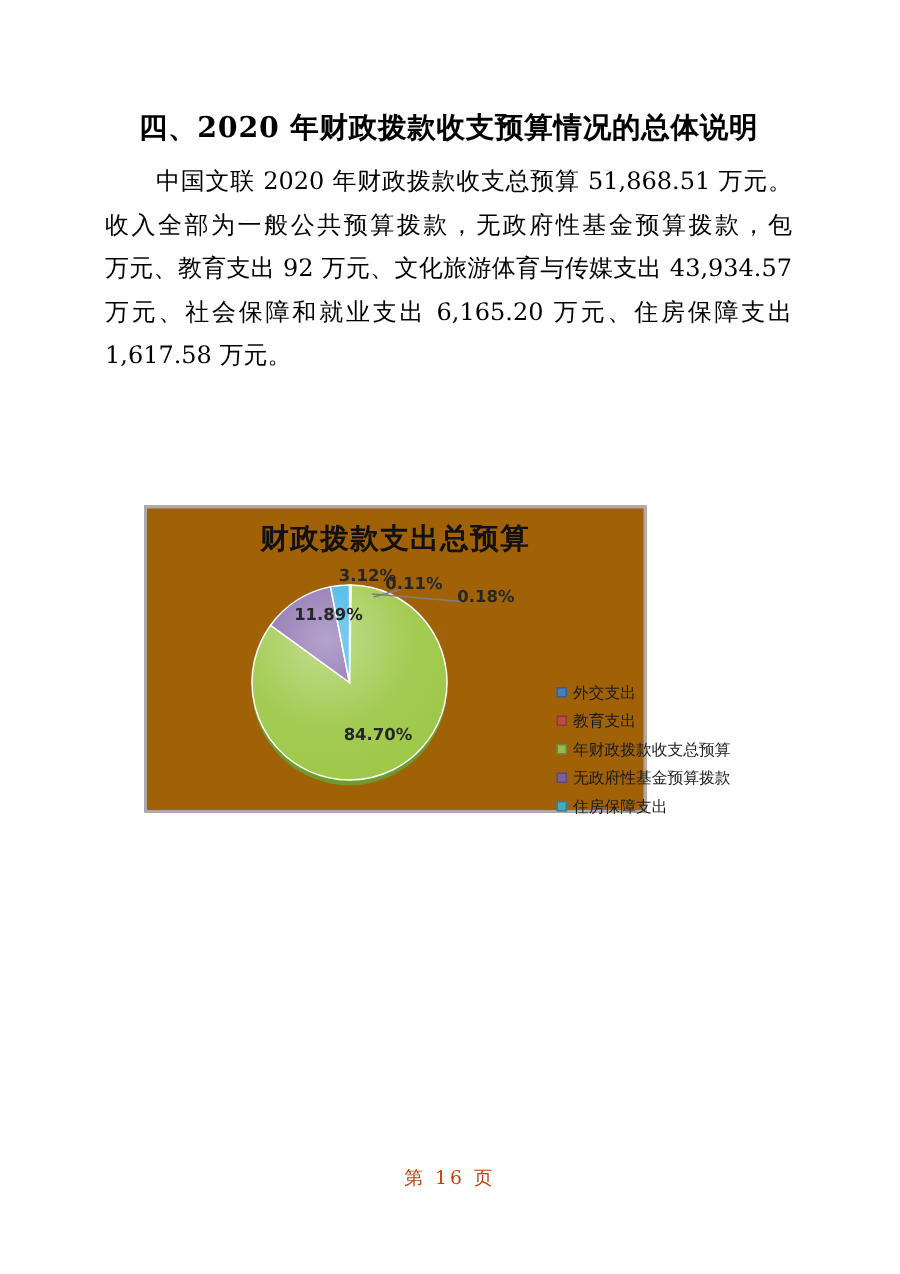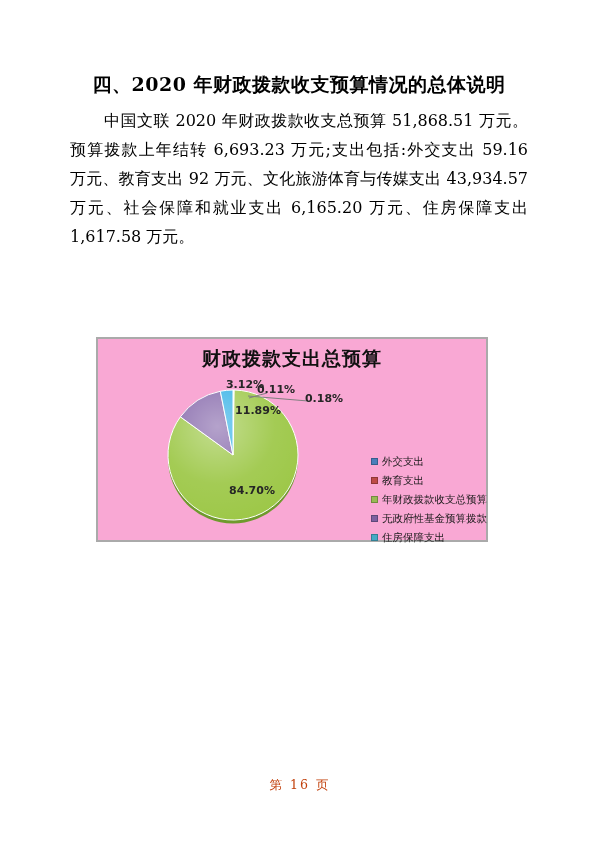--- a/index.html
+++ b/index.html
@@ -34,24 +34,24 @@
     text-align-last: justify;
     height: 29px;
     overflow: hidden;
   }
   .body-line.first-line { text-indent: 34px; }
   .body-line.last-line { text-align: left; text-align-last: left; }
 
   .chart {
     position: absolute;
     left: 96px; top: 337px;
-    width: 392px; height: 205px;
+    width: 335px; height: 205px;
     border: 2px solid #aaaaaa;
     box-sizing: border-box;
-    background: #f9a8d4;
+    background: #a16207;
   }
   .chart-inner { position: absolute; inset: 0; }
   .chart-title {
     position: absolute;
     top: 7px; left: 0; width: 100%;
     text-align: center;
     font-family: "DejaVu Sans", "Liberation Sans", sans-serif;
     font-size: 19px;
     font-weight: bold;
     color: #111111;
@@ -65,21 +65,21 @@
     font-family: "DejaVu Sans", "Liberation Sans", sans-serif;
     font-size: 11px;
     font-weight: bold;
     color: #262626;
     white-space: nowrap;
     text-align: center;
   }
   .pl-0 { left: 178px; top: 50px; }
   .pl-1 { left: 226px; top: 59px; }
   .pl-2 { left: 154px; top: 151px; }
-  .pl-3 { left: 121px; top: 71px; margin-left: 39px; }
+  .pl-3 { left: 121px; top: 71px; }
   .pl-4 { left: 147px; top: 45px; }
 
   .legend {
     position: absolute;
     left: 273px; top: 73px;
     display: flex;
     flex-direction: column;
     gap: 8px;
     margin-top: 44px;
   }
@@ -113,21 +113,21 @@
 </style>
 </head>
 <body>
 
 <div class="page">
 
   <div class="doc-title">四、2020 年财政拨款收支预算情况的总体说明</div>
 
   <div class="body-text">
     <div class="body-line first-line">中国文联 2020 年财政拨款收支总预算 51,868.51 万元。</div>
-    <div class="body-line">预算拨款上年结转 6,693.23 万元;支出包括:外交支出 59.16</div>
+    <div class="body-line">收入全部为一般公共预算拨款，无政府性基金预算拨款，包</div>
     <div class="body-line">万元、教育支出 92 万元、文化旅游体育与传媒支出 43,934.57</div>
     <div class="body-line">万元、社会保障和就业支出 6,165.20 万元、住房保障支出</div>
     <div class="body-line last-line">1,617.58 万元。</div>
   </div>
 
   <div class="chart">
     <div class="chart-inner">
 
       <div class="chart-title">财政拨款支出总预算</div>
 

